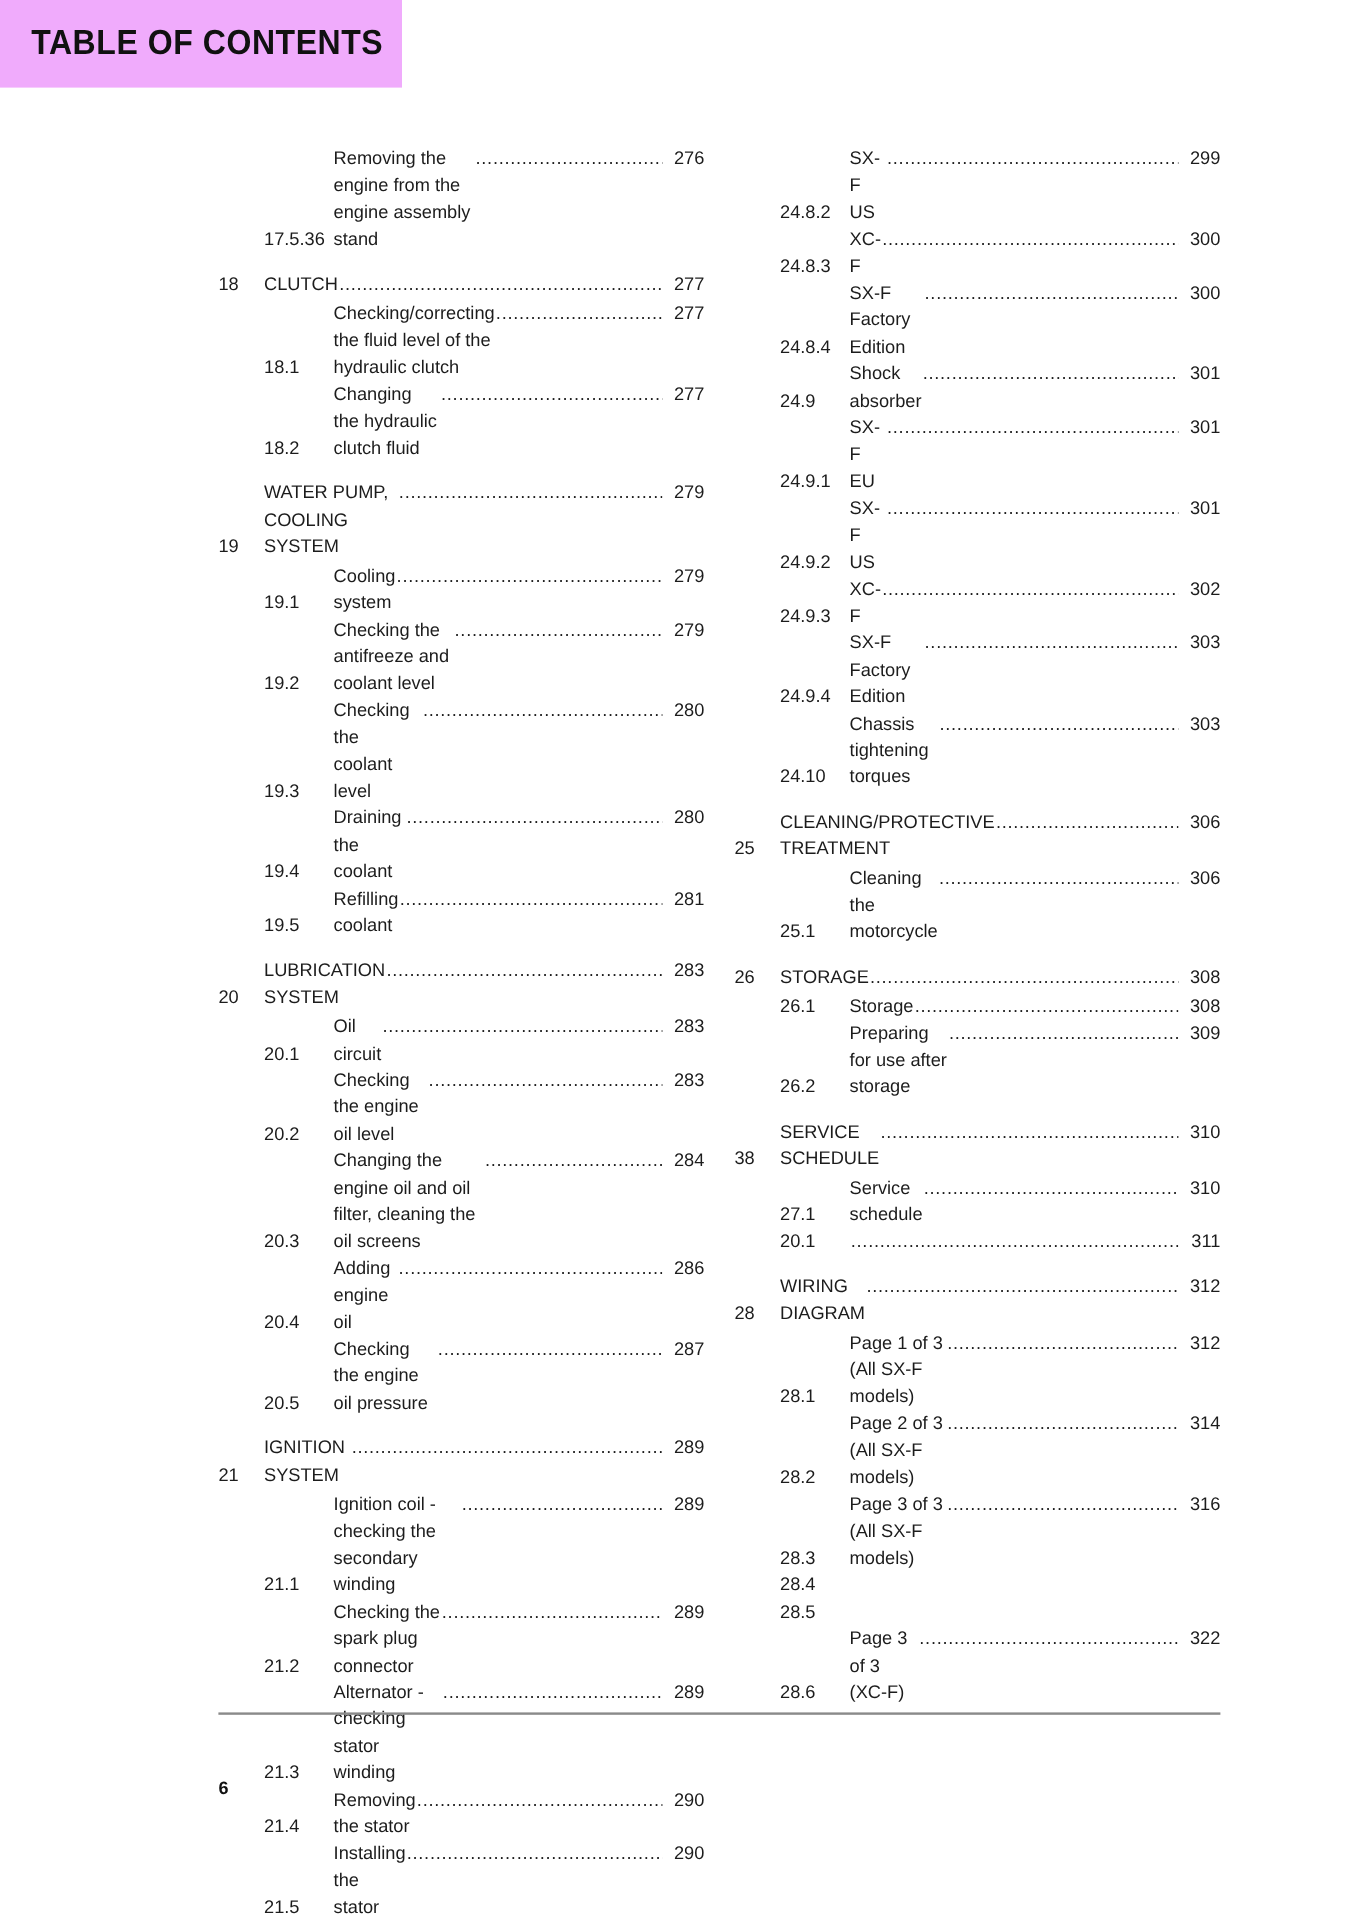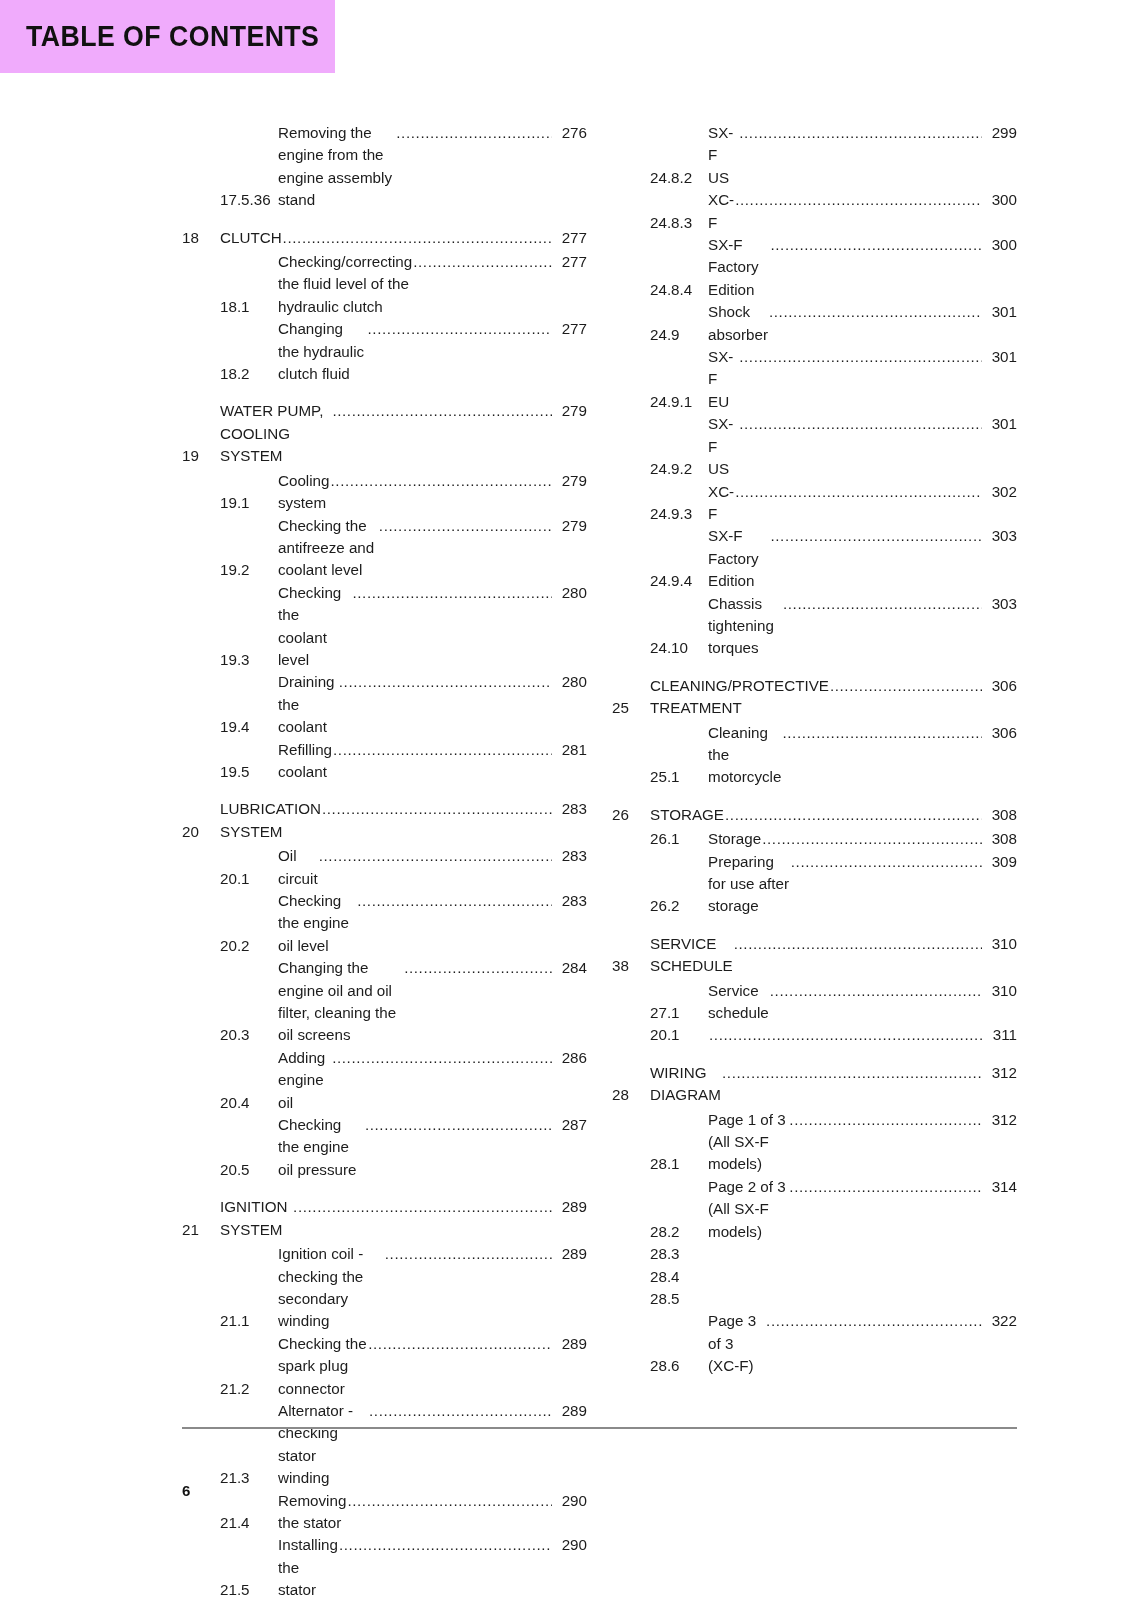--- a/index.html
+++ b/index.html
@@ -550,20 +550,27 @@
         <div class="entry-body">
           <div class="entry-line">
             <span class="entry-title">Page 2 of 3 (All SX-F models)</span>
             <span class="entry-leader"></span>
             <span class="entry-page">314</span>
           </div>
         </div>
       </div>
       <div class="toc-entry level-2">
         <span class="entry-number">28.3</span>
+        <div class="entry-body">
+          <div class="entry-line">
+            <span class="entry-title">Page 3 of 3 (All SX-F models)</span>
+            <span class="entry-leader"></span>
+            <span class="entry-page">316</span>
+          </div>
+        </div>
       </div>
       <div class="toc-entry level-2">
         <span class="entry-number">28.4</span>
       </div>
       <div class="toc-entry level-2">
         <span class="entry-number">28.5</span>
       </div>
       <div class="toc-entry level-2">
         <span class="entry-number">28.6</span>
         <div class="entry-body">

